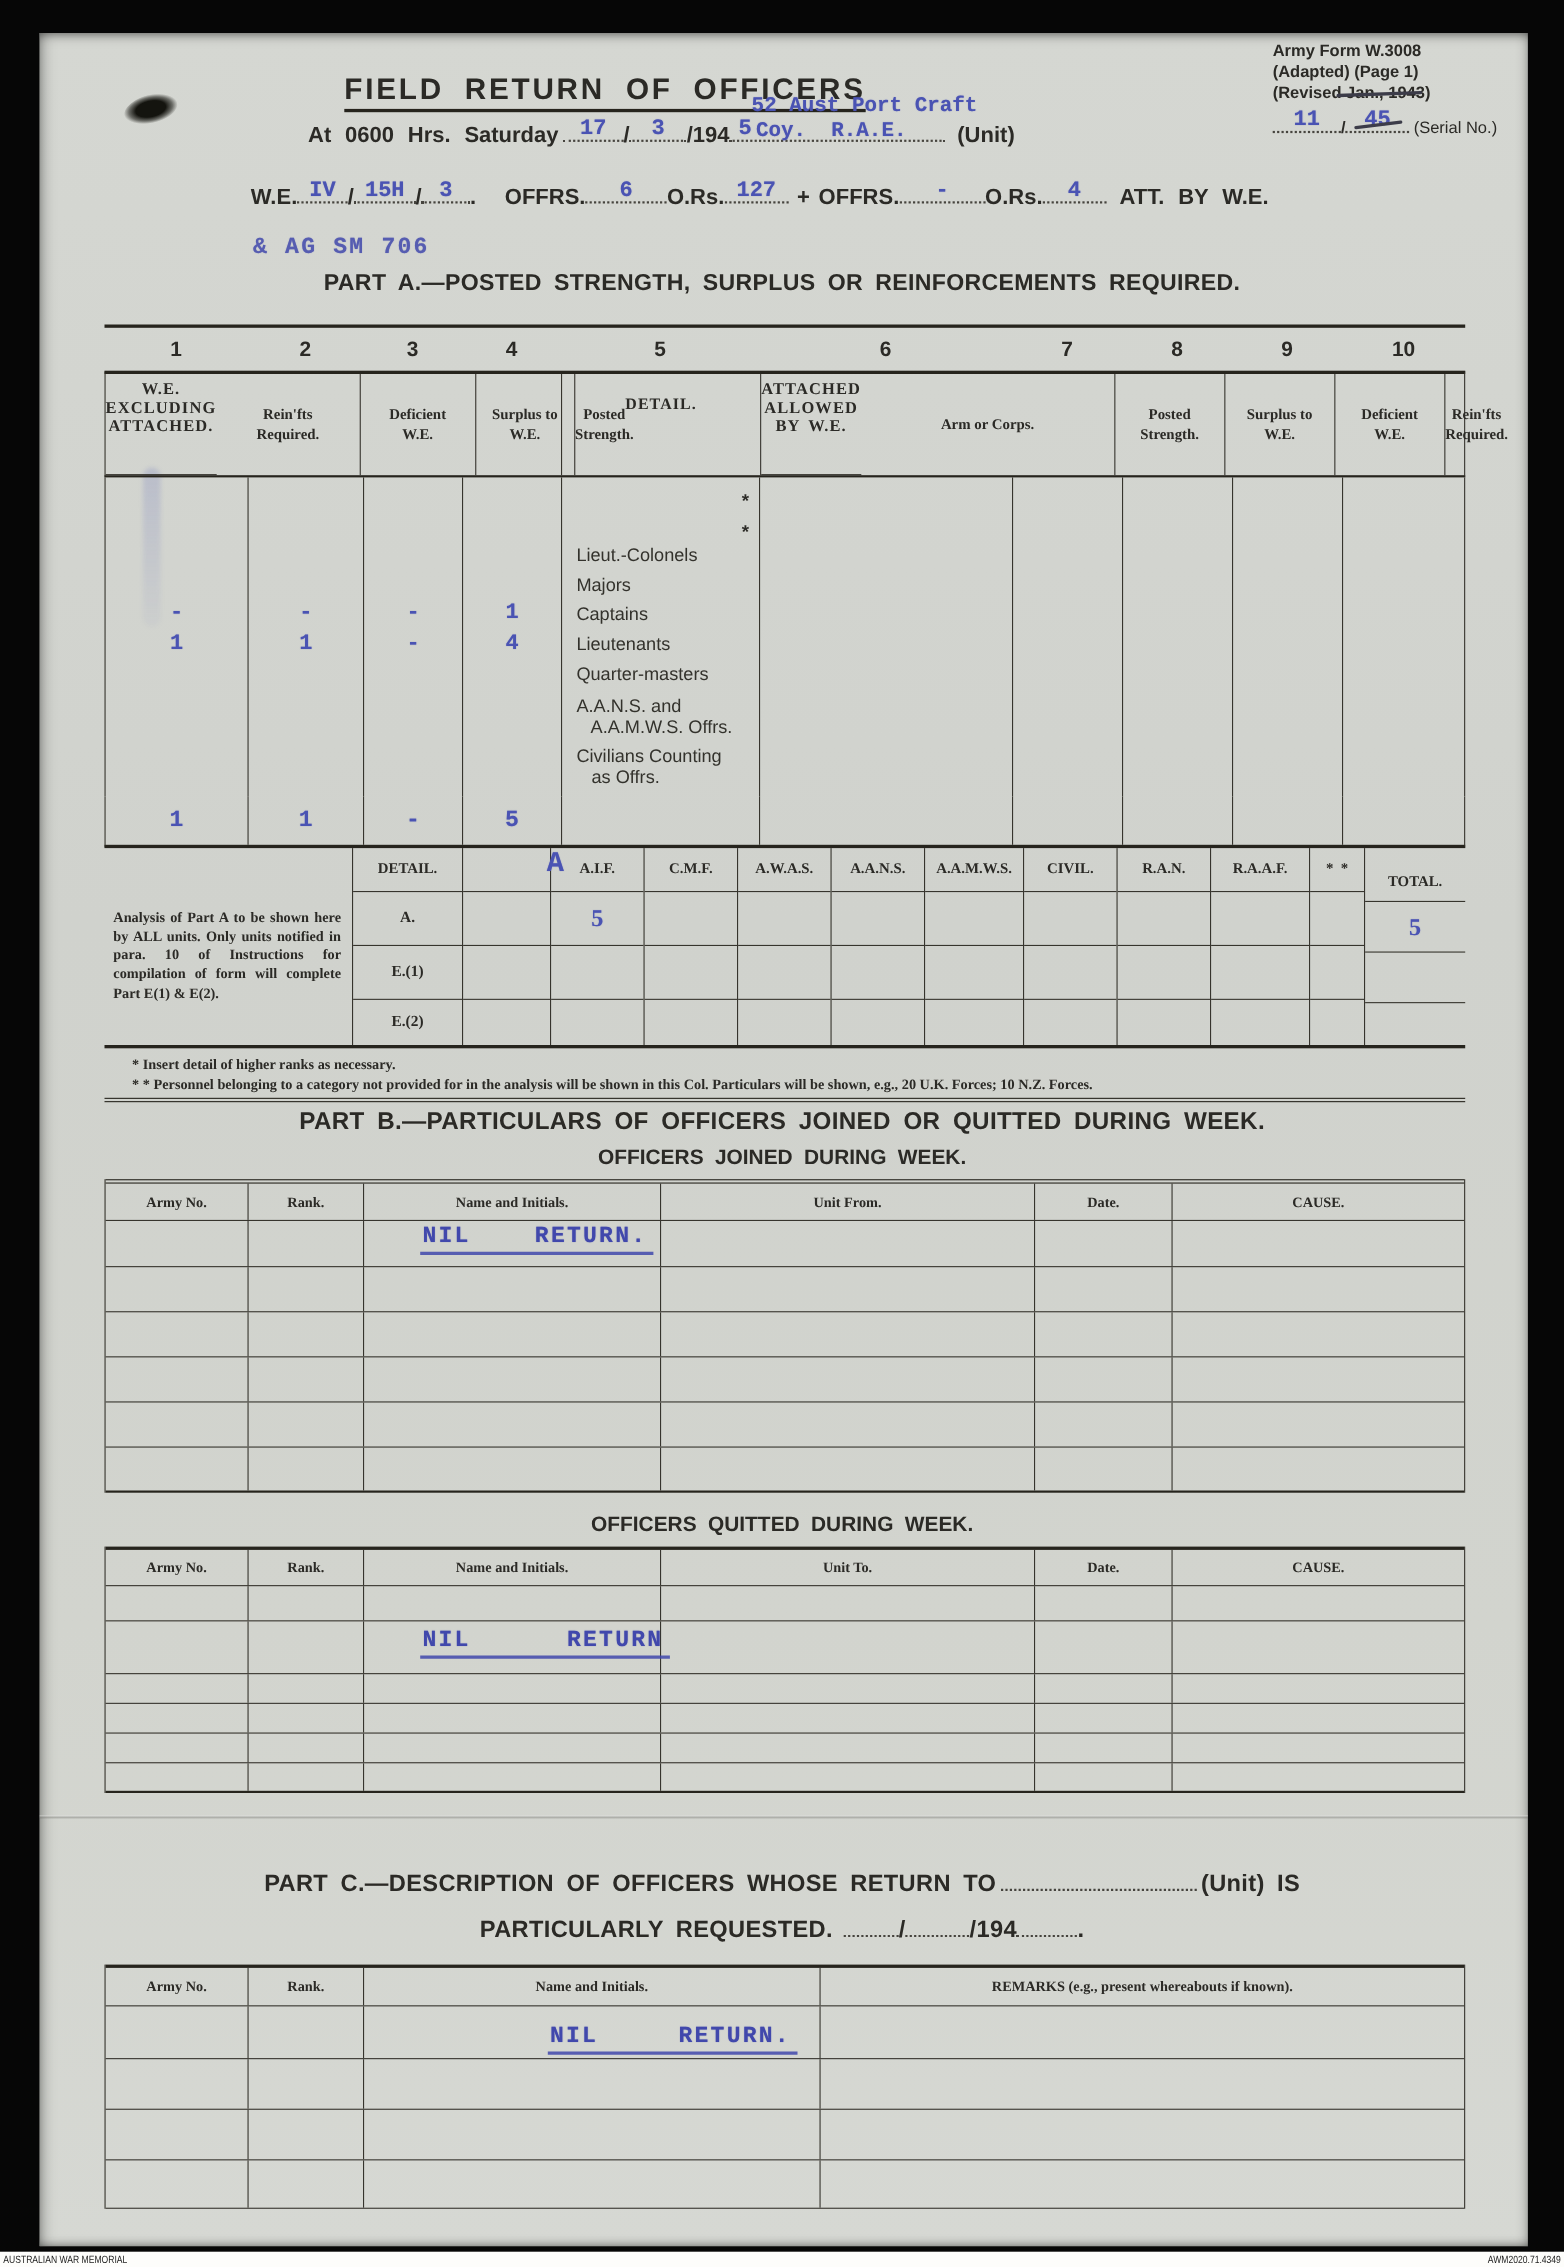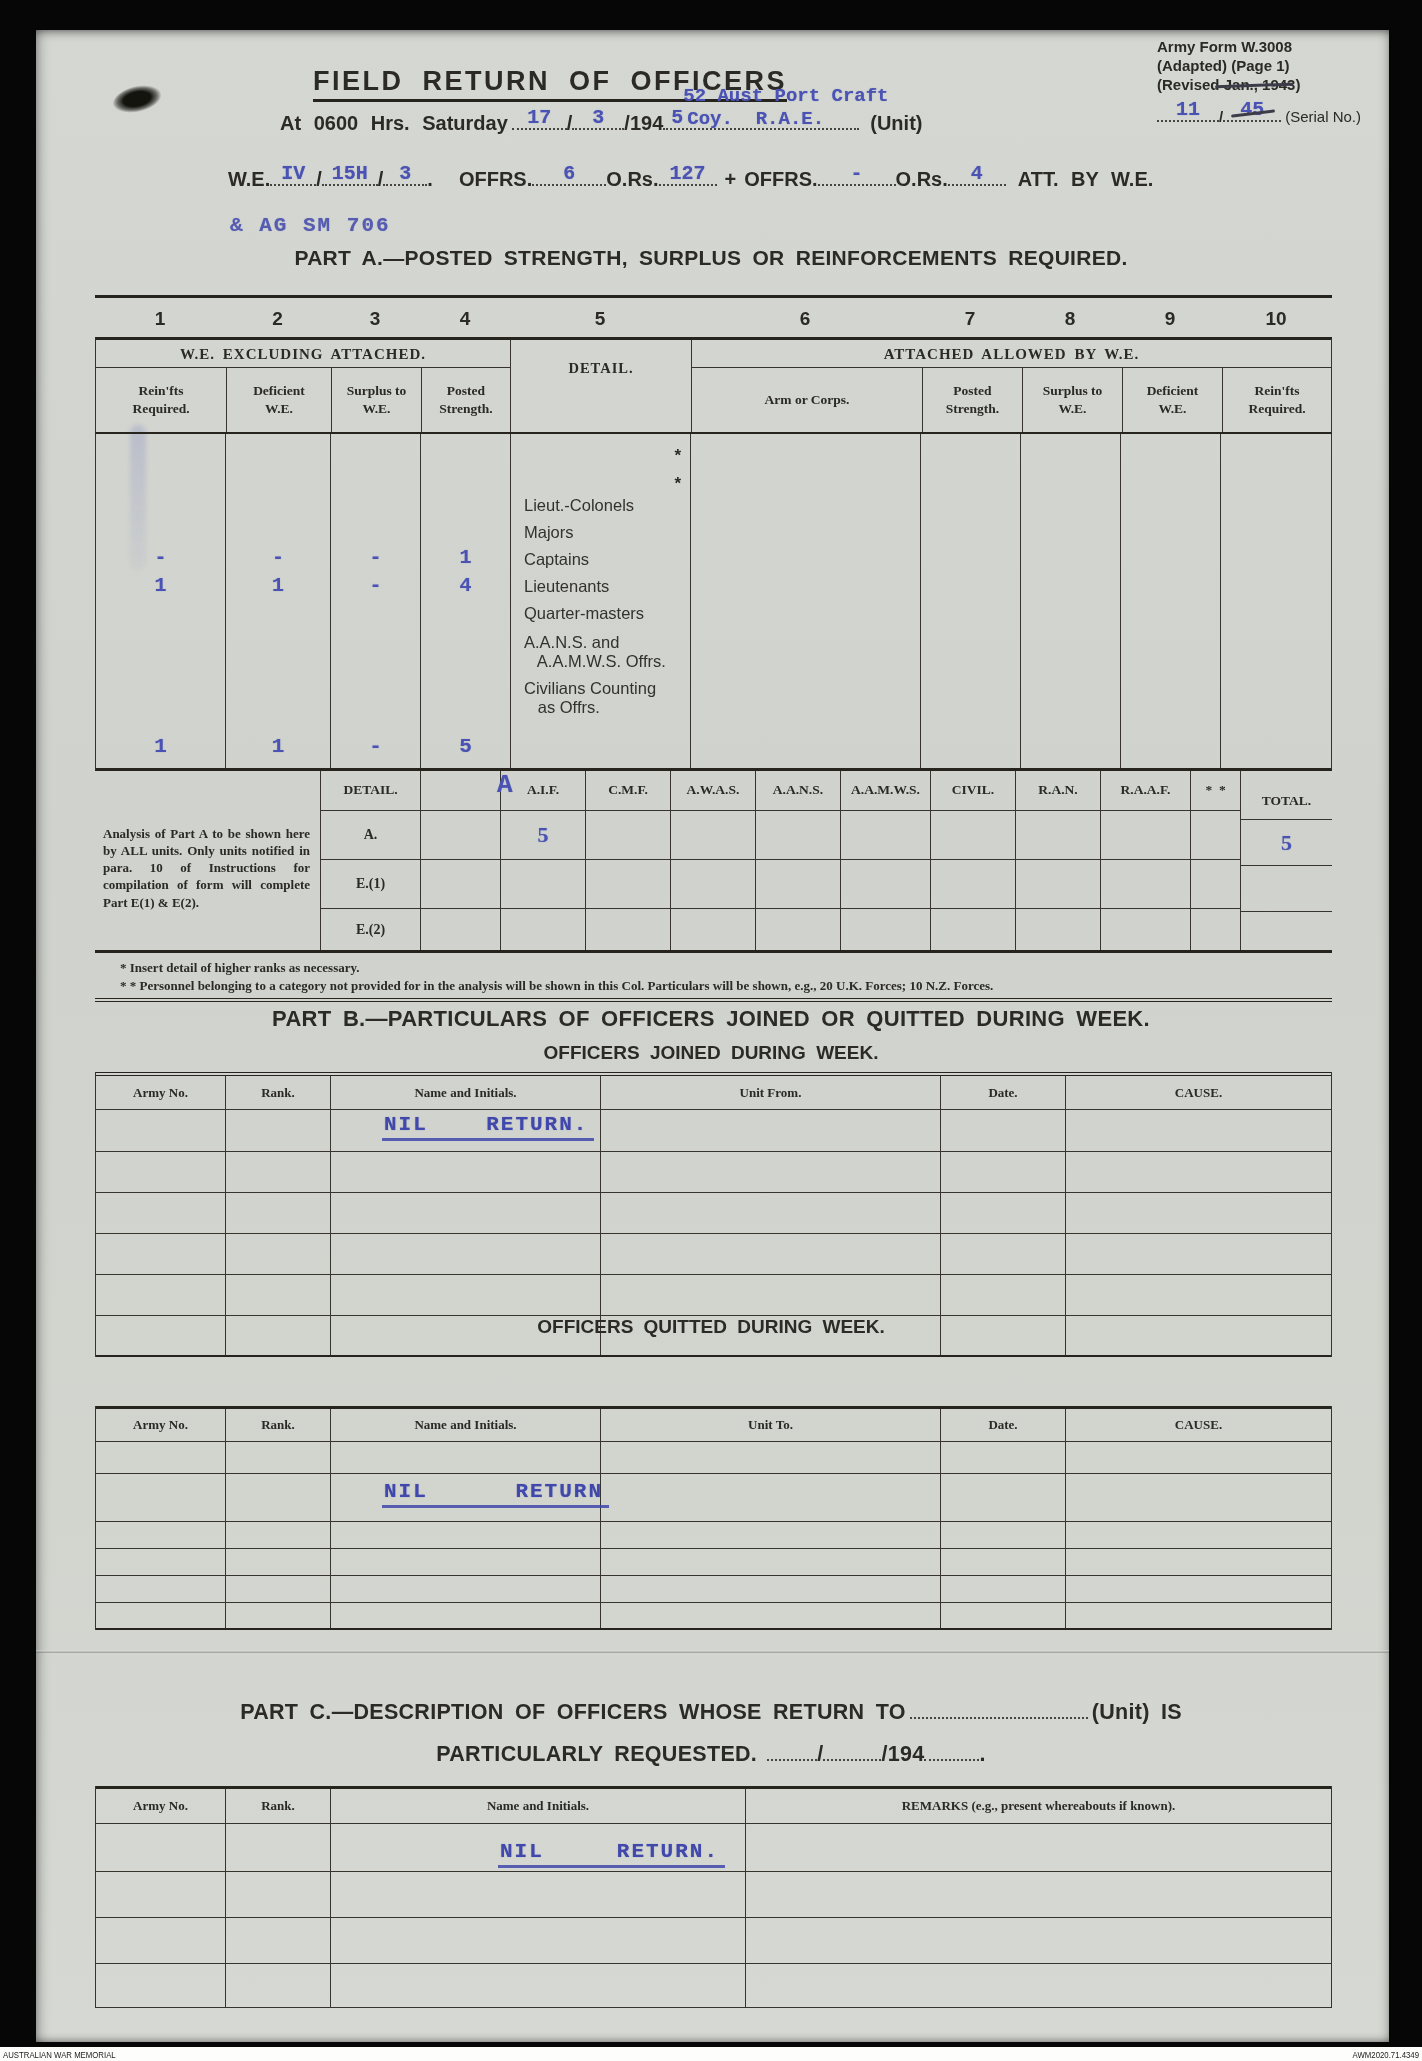--- a/index.html
+++ b/index.html
@@ -43,21 +43,21 @@
   .strike { position:absolute; height:2.5px; background:#3c3c49; border-radius:2px; }
 
   
   .pa { left:95px; width:1237px; }
   .pa-nums { top:295px; height:42px; border-top:3px solid #26241d; display:grid;
              grid-template-columns:130px 105px 90px 90px 180px 230px 100px 100px 100px 1fr;
              align-items:center; text-align:center; font-weight:bold; font-size:19px; padding-top:2px; }
   .pa-head { top:337px; height:97px; border-top:3px solid #26241d; border-bottom:2.5px solid #26241d;
              border-left:1.5px solid #36342d; border-right:1.5px solid #36342d;
              display:grid; grid-template-columns:415px 180px 1fr; }
-  .grp { display:flex; flex-direction:column; }
+  .grp { display:flex; flex-direction:row; }
   .grp-l { border-right:1.5px solid #36342d; }
   .grp-r { border-left:1.5px solid #36342d; }
   .grp-title { text-align:center; font-family:"Liberation Serif",serif; font-weight:bold; font-size:15px;
                letter-spacing:1px; word-spacing:3px; padding:6px 0 4px; border-bottom:1.5px solid #36342d; }
   .grp-cols { flex:1; display:grid; }
   .grp-l .grp-cols { grid-template-columns:130px 105px 90px 1fr; }
   .grp-r .grp-cols { grid-template-columns:230px 100px 100px 100px 1fr; }
   .gcell { display:flex; align-items:center; justify-content:center; text-align:center;
            font-family:"Liberation Serif",serif; font-weight:bold; font-size:13.5px; line-height:1.3;
            white-space:pre-line; }
@@ -455,21 +455,21 @@
         <div class="t-cell"></div>
         <div class="t-cell"></div>
         <div class="t-cell"></div>
         <div class="t-cell"></div>
         <div class="t-cell"></div>
         <div class="t-cell"></div>
       </div>
   </div>
   <div class="abs stamp-blue nil" style="left:382px; top:1113px">NIL    RETURN.</div>
 
-  <div class="abs sub-head" style="top:1316px">OFFICERS QUITTED DURING WEEK.</div>
+  <div class="abs sub-head" style="top:1376px">OFFICERS QUITTED DURING WEEK.</div>
   <div class="abs tbl" style="top:1406px">
     <div class="t-head cols-b" style="height:36px; border-top:3px solid #26241d">
       <span class="t-cell" style="height:100%; display:flex; align-items:center; justify-content:center">Army No.</span>
       <span class="t-cell" style="height:100%; display:flex; align-items:center; justify-content:center">Rank.</span>
       <span class="t-cell" style="height:100%; display:flex; align-items:center; justify-content:center">Name and Initials.</span>
       <span class="t-cell" style="height:100%; display:flex; align-items:center; justify-content:center">Unit To.</span>
       <span class="t-cell" style="height:100%; display:flex; align-items:center; justify-content:center">Date.</span>
       <span class="t-cell" style="height:100%; display:flex; align-items:center; justify-content:center">CAUSE.</span>
     </div>
     <div class="t-row cols-b vr-b" style="height:32px">

